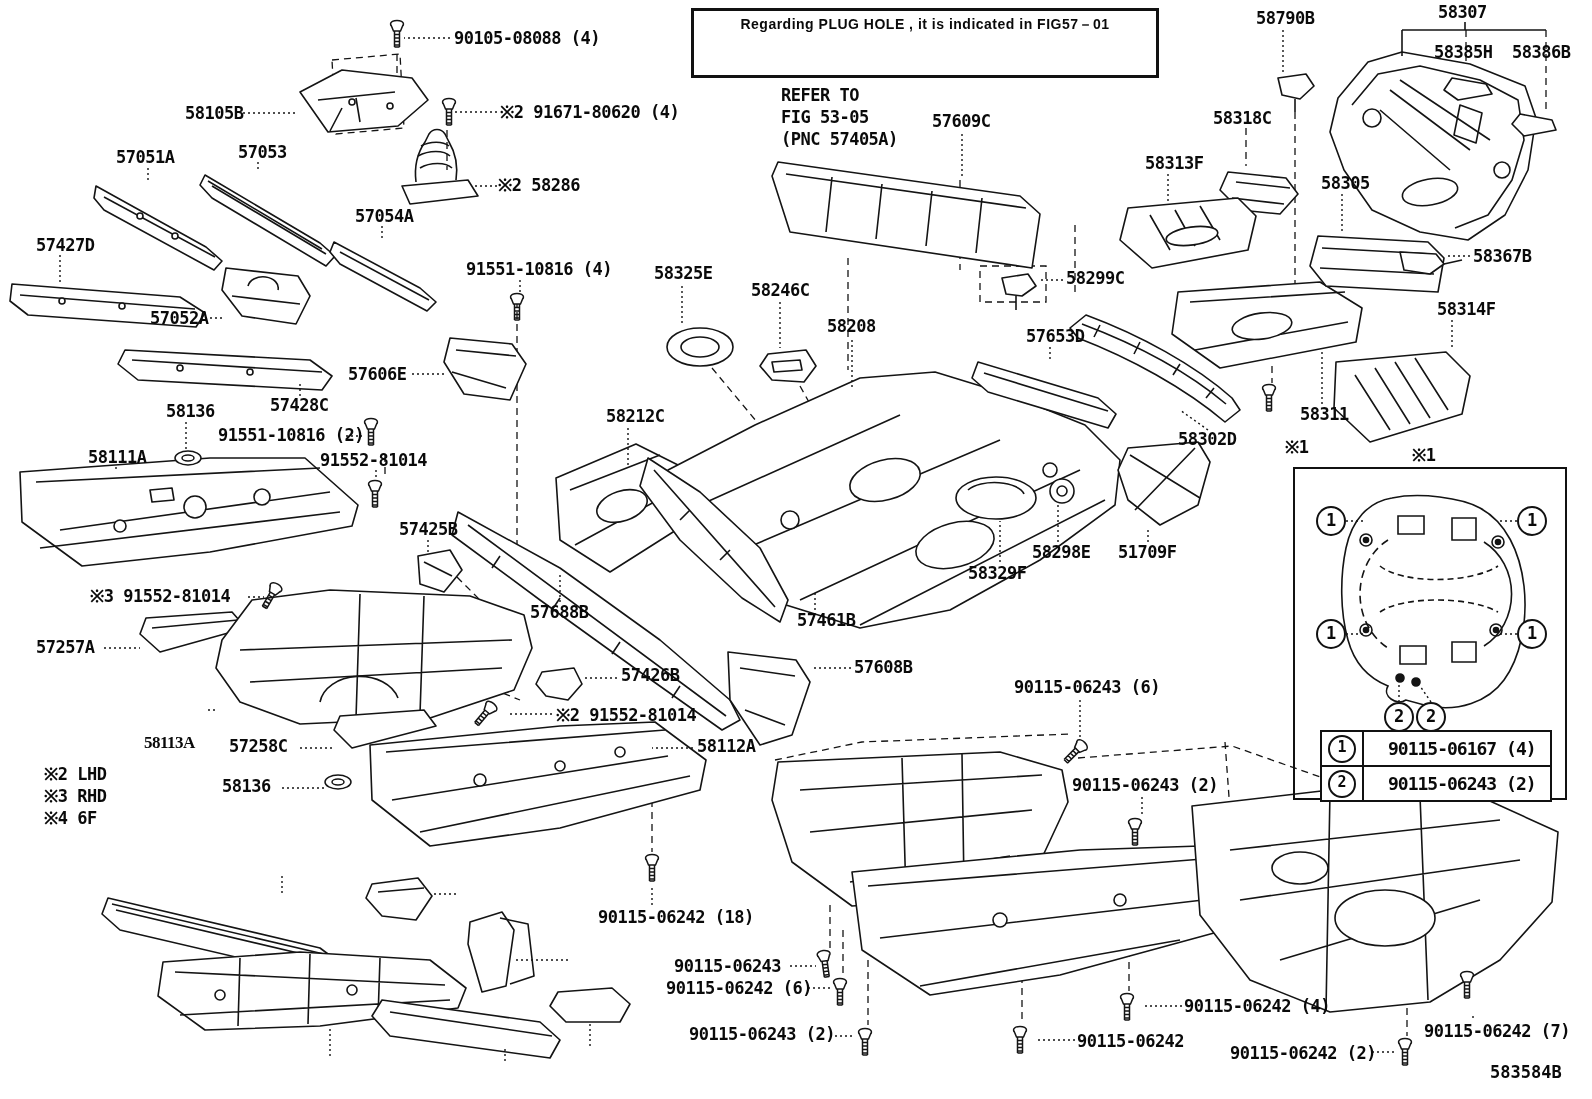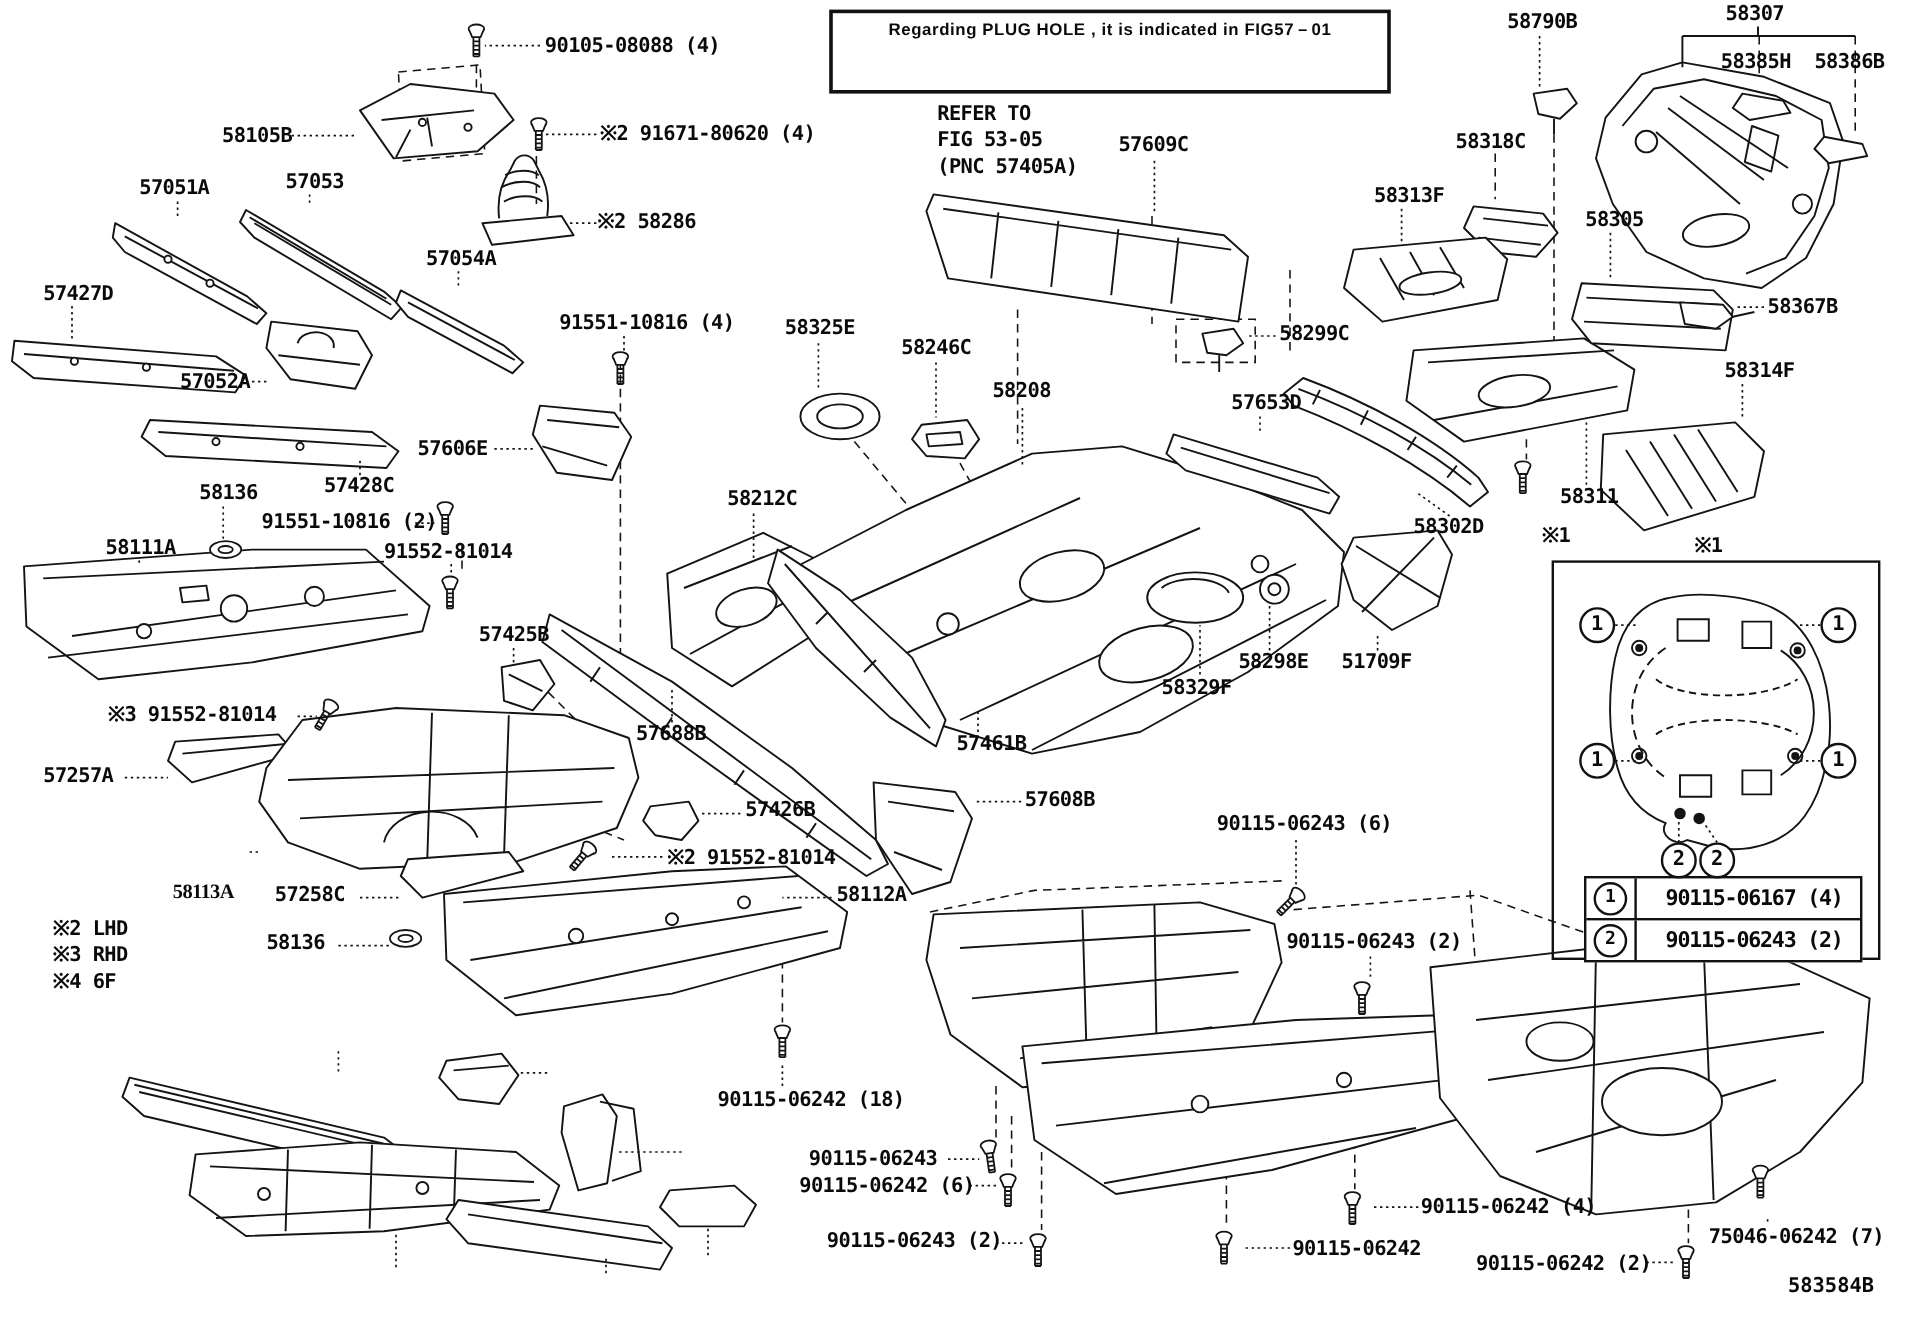--- a/index.html
+++ b/index.html
@@ -462,21 +462,21 @@
       <div class="part-label" style="left: 968px; top: 565px;">58329F</div>
       <div class="part-label" style="left: 1014px; top: 679px;">90115-06243 (6)</div>
       <div class="part-label" style="left: 1072px; top: 777px;">90115-06243 (2)</div>
       <div class="part-label" style="left: 598px; top: 909px;">90115-06242 (18)</div>
       <div class="part-label" style="left: 674px; top: 958px;">90115-06243</div>
       <div class="part-label" style="left: 666px; top: 980px;">90115-06242 (6)</div>
       <div class="part-label" style="left: 689px; top: 1026px;">90115-06243 (2)</div>
       <div class="part-label" style="left: 1184px; top: 998px;">90115-06242 (4)</div>
       <div class="part-label" style="left: 1077px; top: 1033px; text-align: center;">90115-06242</div>
       <div class="part-label" style="left: 1230px; top: 1045px;">90115-06242 (2)</div>
-      <div class="part-label" style="left: 1424px; top: 1023px;">75046-06242 (7)</div>
+      <div class="part-label" style="left: 1424px; top: 1023px;">90115-06242 (7)</div>
       <div class="part-label" style="left: 44px; top: 766px;">※2 LHD</div>
       <div class="part-label" style="left: 44px; top: 788px;">※3 RHD</div>
       <div class="part-label" style="left: 44px; top: 810px;">※4 6F</div>
       <div class="callout" style="left: 1316px; top: 506px;">1</div>
       <div class="callout" style="left: 1517px; top: 506px;">1</div>
       <div class="callout" style="left: 1316px; top: 619px;">1</div>
       <div class="callout" style="left: 1517px; top: 619px;">1</div>
       <div class="callout" style="left: 1384px; top: 702px;">2</div>
       <div class="callout" style="left: 1416px; top: 702px;">2</div>
     </div>

